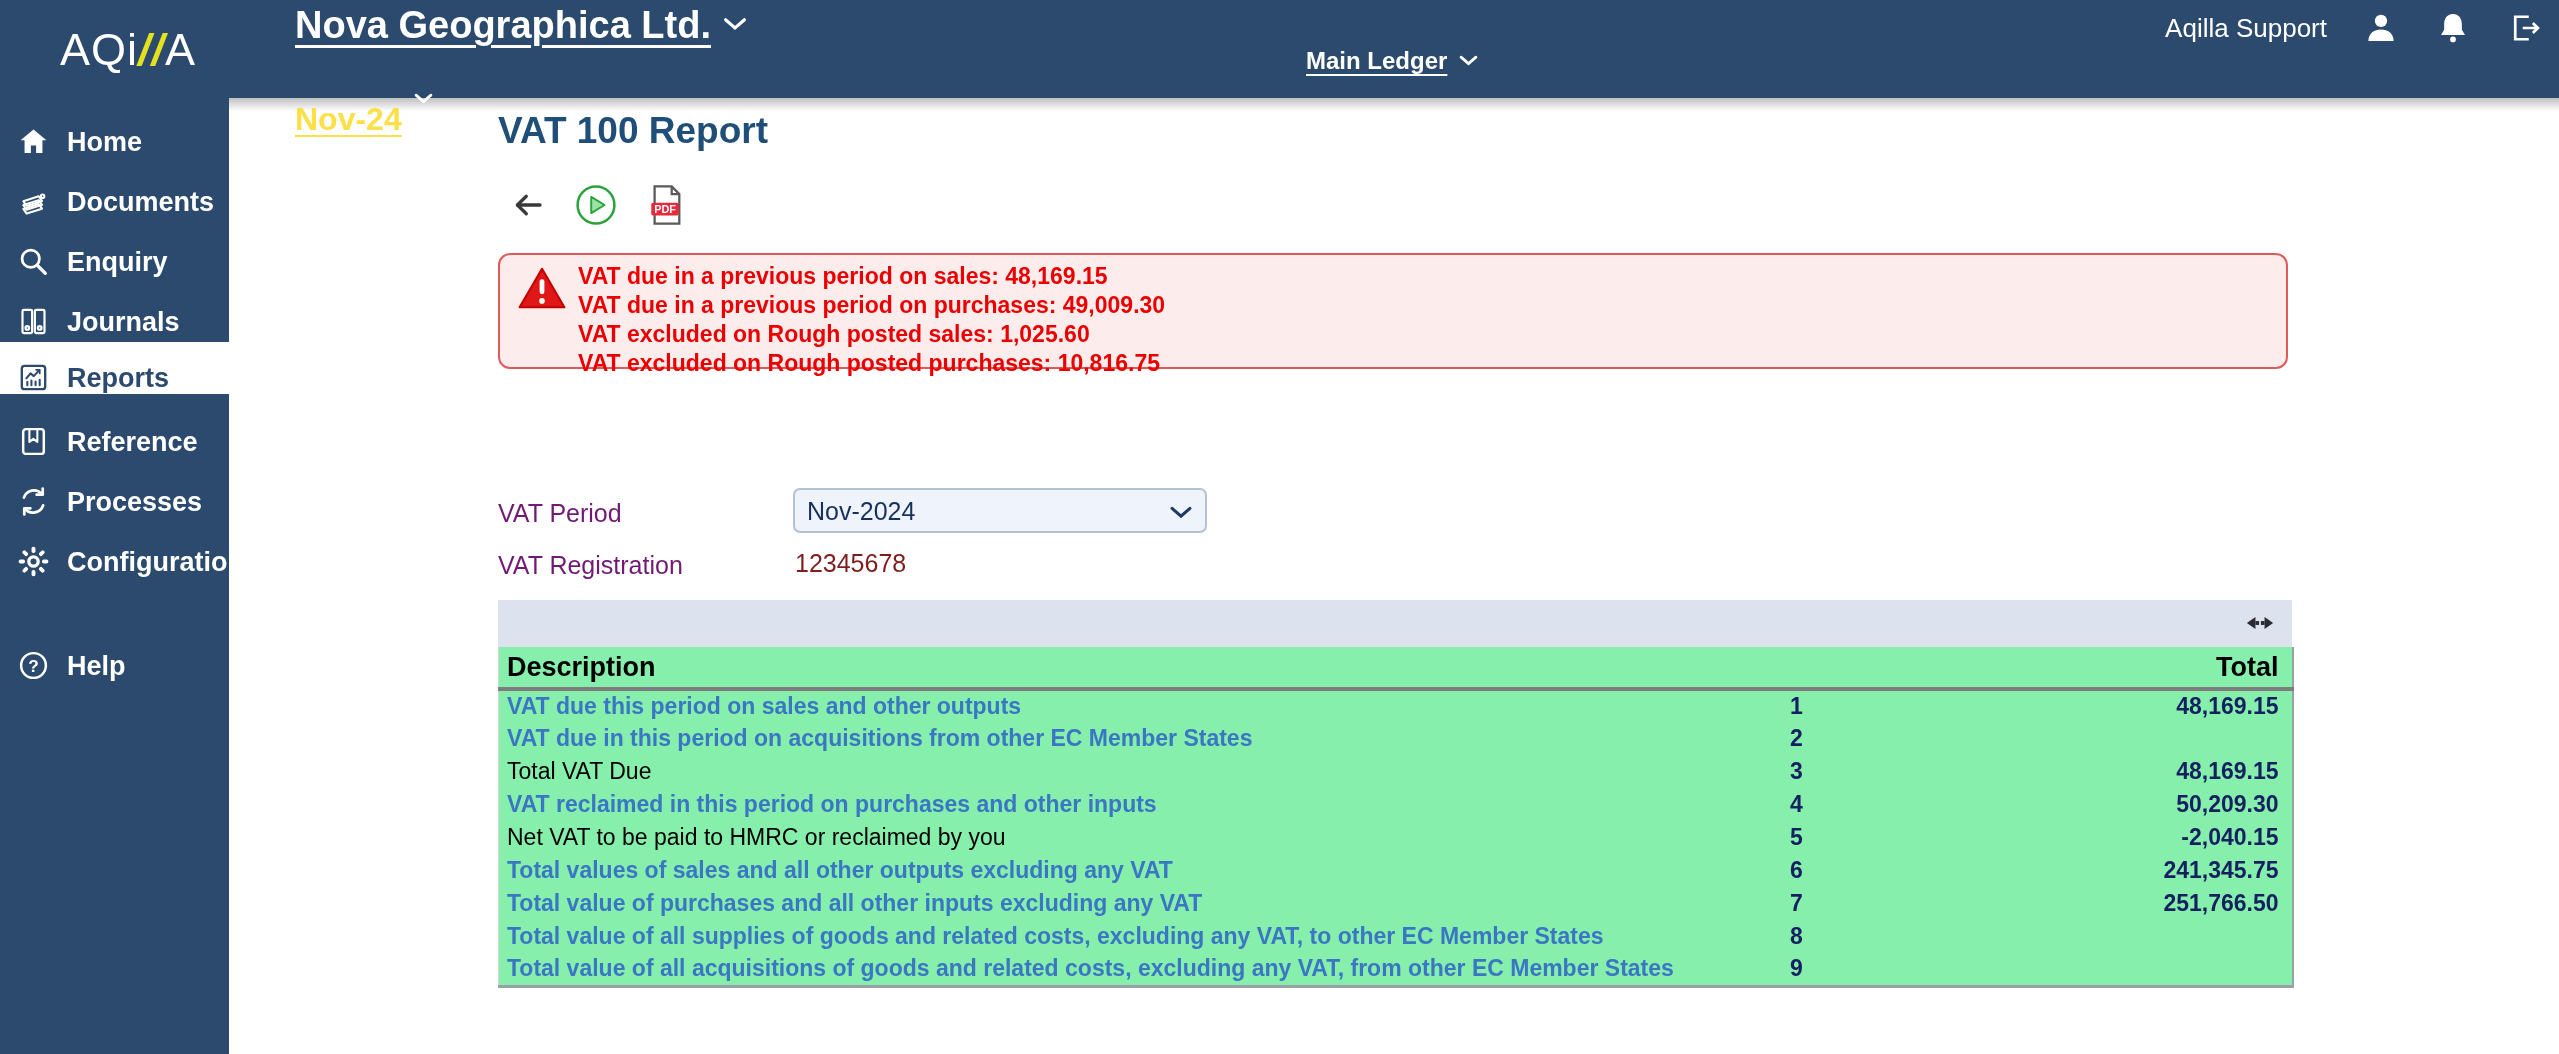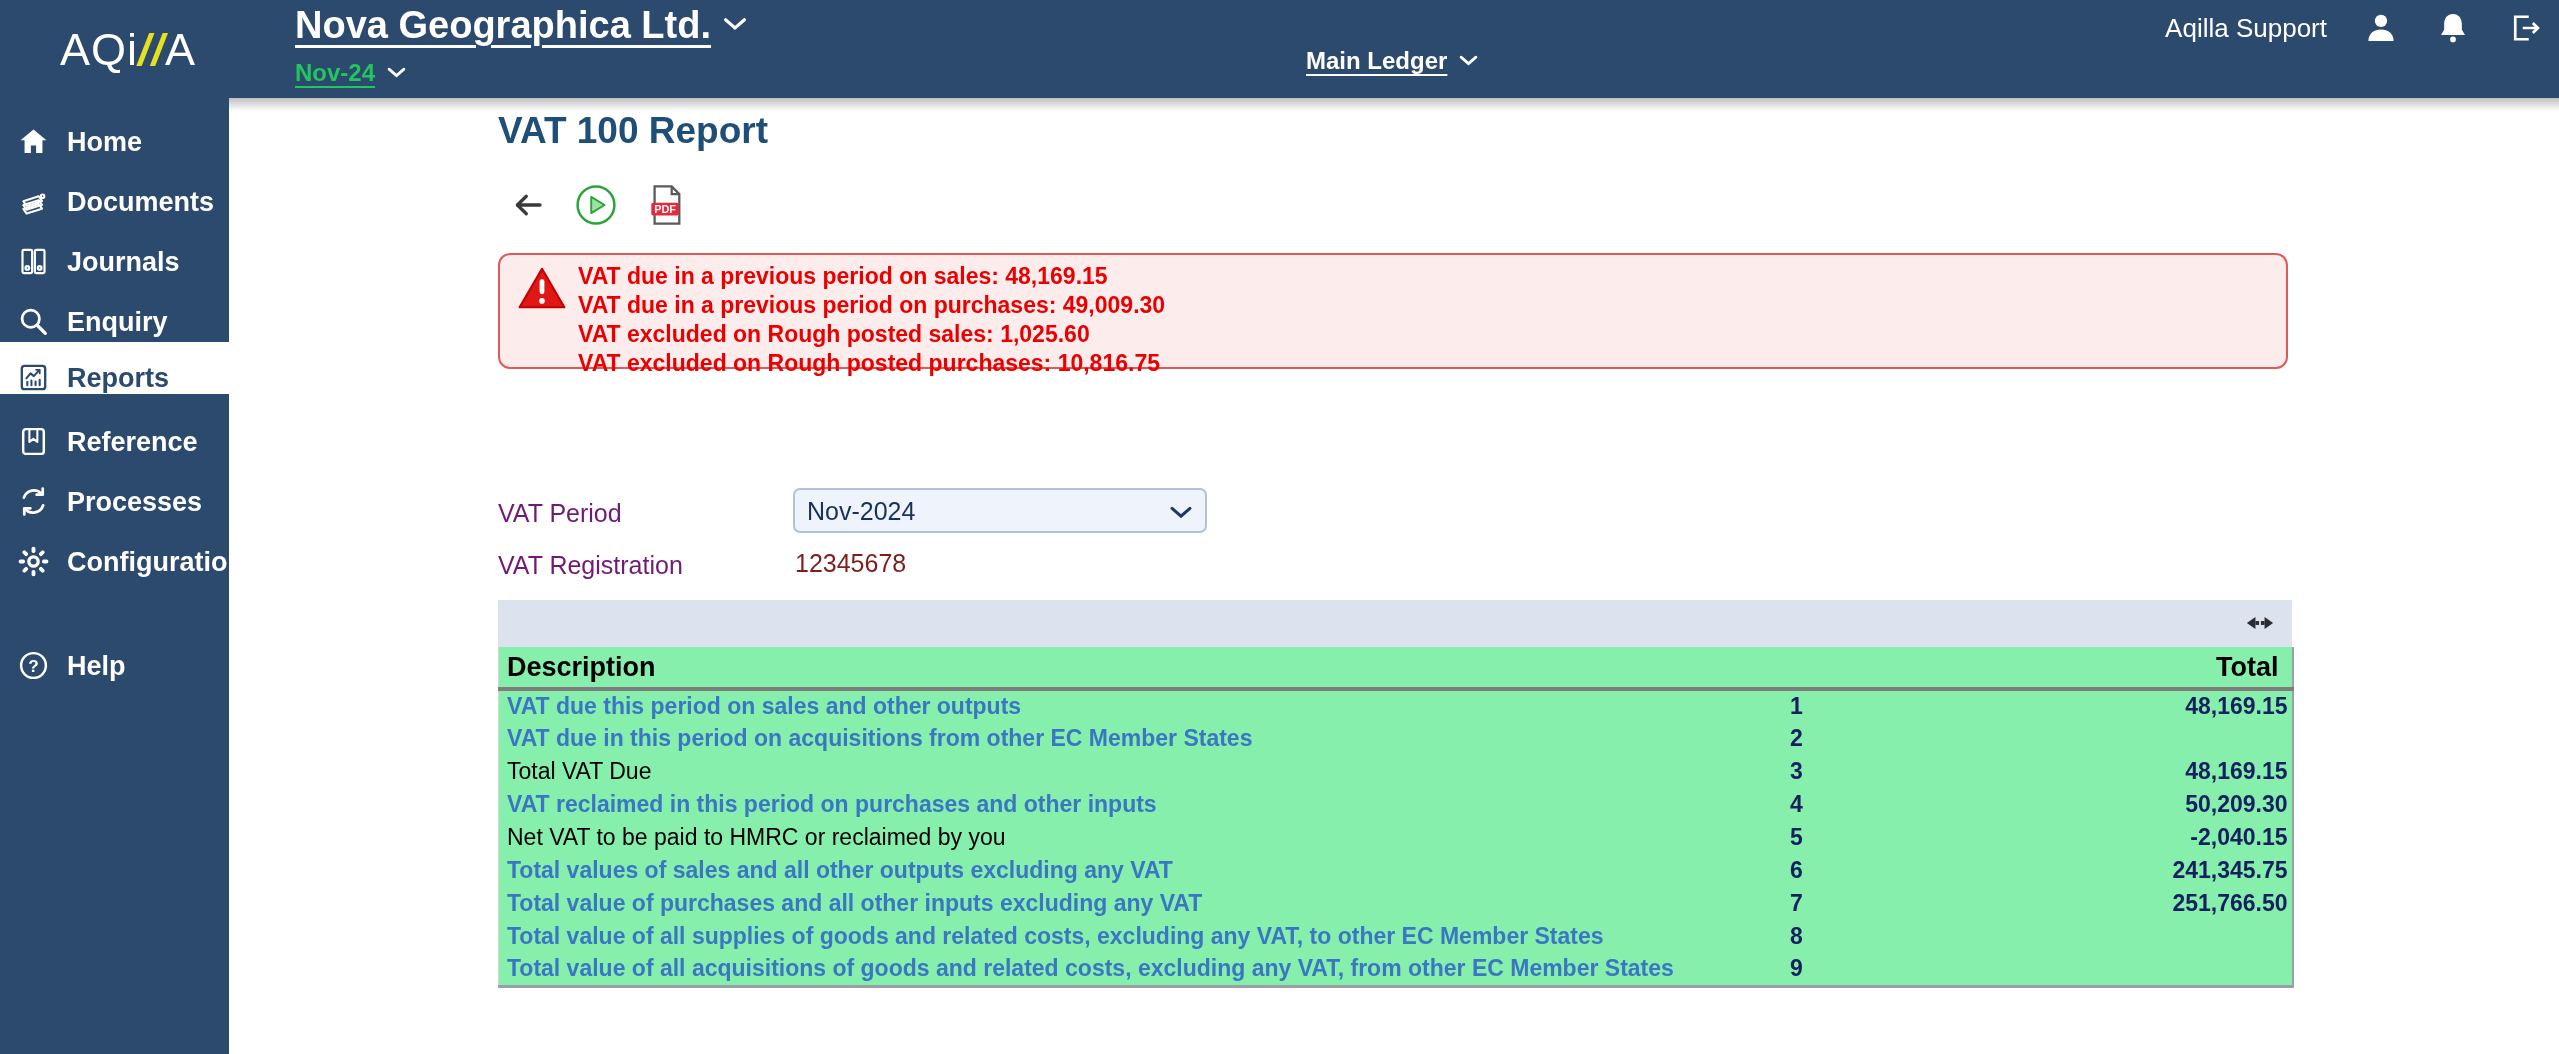--- a/index.html
+++ b/index.html
@@ -14,22 +14,22 @@
   .logo { position:absolute; left:60px; top:24px; font-size:45px; color:#fff; letter-spacing:1px; cursor:default; }
   .logo .slash { color:#e6e11e; font-style:italic; font-weight:700; }
   .company-block { position:absolute; left:295px; top:4px; }
   .company-link {
     color:#fff; font-size:38px; font-weight:bold; text-decoration:underline;
     text-decoration-thickness:3px; text-underline-offset:7px; cursor:pointer;
   }
   .company-row, .period-row { display:flex; align-items:center; gap:12px; }
   .period-row { margin-top:12px; }
   .period-link {
-    color:#22c55e; font-size:24px; font-weight:bold; text-decoration:underline;
-    text-decoration-thickness:2px; text-underline-offset:5px; cursor:pointer;
+    color:#fde047; font-size:32px; font-weight:bold; text-decoration:underline;
+    text-decoration-thickness:2px; text-underline-offset:5px; cursor:pointer;margin-top:42px;
   }
   .ledger { position:absolute; left:1306px; top:47px; display:flex; align-items:center; gap:12px; cursor:pointer; }
   .ledger-link {
     color:#fff; font-size:24px; font-weight:bold; text-decoration:underline;
     text-decoration-thickness:2px; text-underline-offset:5px;
   }
   .user-area { position:absolute; right:16px; top:10px; display:flex; align-items:center; gap:36px; }
   .user-name { color:#fff; font-size:26px; }
   .hicon { width:36px; height:36px; color:#fff; cursor:pointer; display:inline-flex; }
   .hicon svg { width:100%; height:100%; }
@@ -91,21 +91,21 @@
     font-size:27px; font-weight:bold; color:#000; height:42px;
     border-bottom:4px solid #7d7d7d; padding:0 8px; white-space:nowrap;
   }
   table.vat th.h-desc { text-align:left; }
   table.vat th.h-total { text-align:right; padding-right:13px; }
   table.vat td { height:33px; font-size:23px; padding:0 8px; white-space:nowrap; overflow:hidden; }
   table.vat td.desc { text-align:left; }
   table.vat tr.link td.desc { color:#3a76c4; font-weight:bold; cursor:pointer; }
   table.vat tr.plain td.desc { color:#000; font-weight:normal; }
   table.vat td.box { text-align:center; font-weight:bold; color:#14205f; }
-  table.vat td.total { text-align:right; font-weight:bold; color:#14205f; padding-right:4px; }
+  table.vat td.total { text-align:right; font-weight:bold; color:#14205f; padding-right:13px; }
 </style>
 </head>
 <body>
 
 <div id="app">
 
   <header class="topbar">
     <div class="logo"><span>AQi</span><span class="slash">//</span><span>A</span></div>
 
     <div class="company-block">
@@ -174,37 +174,37 @@
             <path d="M4.6 11.8 l11.2-3.6 2.4 3.4 -11.2 3.6 Z"></path>
             <path d="M4.6 14.6 l11.2-3.6 2.4 3.4 -11.2 3.6 Z"></path>
             <path d="M4.6 17.4 l11.2-3.6 2.4 3.4 -11.2 3.6 Z"></path>
             <circle cx="18.6" cy="8.2" r="1.3"></circle>
           </svg>
         </span>
         <span>Documents</span>
       </div>
       <div class="side-item">
         <span class="side-icon">
+          <svg viewBox="0 0 24 24" fill="none" stroke="currentColor" stroke-linecap="round" stroke-linejoin="round" stroke-width="2">
+            <circle cx="10" cy="10" r="6.3"></circle>
+            <path d="M14.7 14.7 L20.6 20.6" stroke-width="2.4"></path>
+          </svg>
+        </span>
+        <span>Enquiry</span>
+      </div>
+      <div class="side-item">
+        <span class="side-icon">
           <svg viewBox="0 0 24 24" fill="none" stroke="currentColor" stroke-linecap="round" stroke-linejoin="round" stroke-width="1.6">
             <rect x="4" y="3.5" width="7" height="17" rx="1"></rect>
             <circle cx="7.5" cy="16.7" r="1.3"></circle>
             <rect x="13" y="3.5" width="7" height="17" rx="1"></rect>
             <circle cx="16.5" cy="16.7" r="1.3"></circle>
           </svg>
         </span>
         <span>Journals</span>
-      </div>
-      <div class="side-item">
-        <span class="side-icon">
-          <svg viewBox="0 0 24 24" fill="none" stroke="currentColor" stroke-linecap="round" stroke-linejoin="round" stroke-width="2">
-            <circle cx="10" cy="10" r="6.3"></circle>
-            <path d="M14.7 14.7 L20.6 20.6" stroke-width="2.4"></path>
-          </svg>
-        </span>
-        <span>Enquiry</span>
       </div>
       <div class="side-item selected">
         <span class="side-icon">
           <svg viewBox="0 0 24 24" fill="none" stroke="currentColor" stroke-linecap="round" stroke-linejoin="round" stroke-width="1.7">
             <rect x="3.5" y="3.5" width="17" height="17" rx="2"></rect>
             <polyline points="6.8,12.6 9.8,9 12.2,11 16.2,6.6" stroke-width="1.5"></polyline>
             <path d="M13.9 6.4 h2.6 v2.6" stroke-width="1.3"></path>
             <path d="M7.5 17.6 v-2.4 M10.5 17.6 v-3.4 M13.5 17.6 v-2.6 M16.5 17.6 v-3.9" stroke-width="1.5"></path>
           </svg>
         </span>

